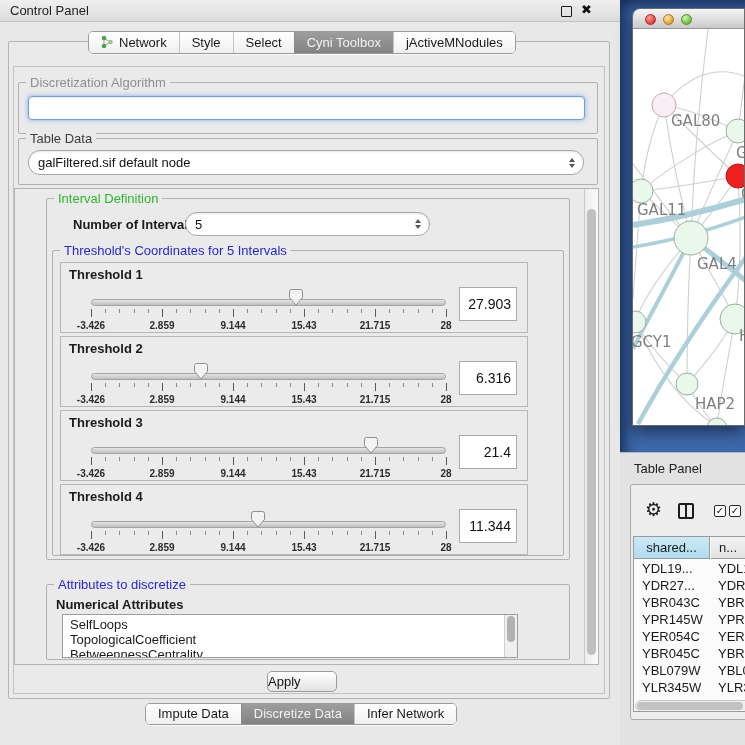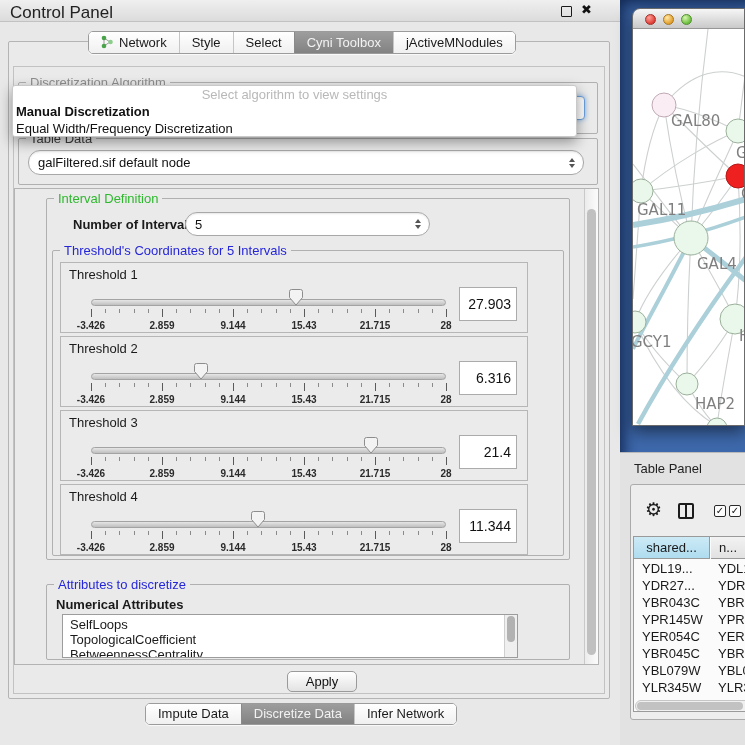--- a/index.html
+++ b/index.html
@@ -2,21 +2,21 @@
 <html><head>
 <meta charset="utf-8">
 <style>
   * { margin:0; padding:0; box-sizing:border-box; }
   body { font-family:"Liberation Sans","DejaVu Sans",sans-serif; }
   .screen { position:relative; width:745px; height:745px; background:#e8e8e8; overflow:hidden; font-size:13px; color:#1a1a1a; }
   .abs { position:absolute; }
 
   
   .cp-titlebar { left:0; top:0; width:620px; height:22px; background:linear-gradient(#efefef,#dcdcdc); border-bottom:1px solid #c2c2c2; }
-  .cp-title { position:absolute; left:10px; top:3px; font-size:17px; color:#222; }
+  .cp-title { position:absolute; left:10px; top:3px; font-size:13px; color:#222; }
   .float-btn { position:absolute; left:561px; top:6px; width:11px; height:11px; border:1.5px solid #1a1a1a; border-radius:1px; background:transparent; }
   .close-btn { position:absolute; left:581px; top:2px; font-size:13px; font-weight:bold; color:#111; }
 
   
   .seg-tabs { display:flex; height:23px; border:1px solid #9b9b9b; border-radius:5px; overflow:hidden; background:#fff; box-shadow:0 1px 1px rgba(255,255,255,.8); }
   .seg { display:flex; align-items:center; gap:5px; padding:0 12px; font-size:13px; line-height:21px; color:#1a1a1a; background:linear-gradient(#ffffff,#f0f0f0); border-left:1px solid #c6c6c6; white-space:nowrap; }
   .seg:first-child { border-left:none; }
   .seg.selected { background:linear-gradient(#9d9d9d,#828282); color:#f2f2f2; border-left-color:#8a8a8a; }
 
   
@@ -40,39 +40,39 @@
   .popup-opt { height:17px; line-height:17px; padding-left:3px; font-size:13px; color:#111; white-space:nowrap; }
   .popup-opt.first { font-weight:bold; }
 
   
   .scroll-area { left:14px; top:188px; width:585px; height:477px; border:1px solid #b3b3b3; background:#eaeaea; }
   .vsb { left:584px; top:189px; width:14px; height:475px; background:linear-gradient(90deg,#ececec,#fbfbfb); border-left:1px solid #c9c9c9; }
   .vsb .thumb { position:absolute; left:2px; top:20px; width:9px; height:446px; background:#c0c0c0; border-radius:5px; }
 
   
   .thr-panel { position:absolute; left:60px; width:468px; height:71px; border:1px solid #b6b6b6; background:#ebebeb; }
-  .thr-label { position:absolute; left:8px; top:4px; font-weight:normal; font-size:13px; }
+  .thr-label { position:absolute; left:8px; top:4px; font-weight:bold; font-size:13px; }
   .slider-zone { position:absolute; left:30px; top:24px; width:355px; height:46px; }
   .track { position:absolute; left:0; top:12px; width:355px; height:7px; border:1px solid #a3a3a3; border-radius:4px; background:linear-gradient(#e6e6e6,#bfbfbf); }
   .knob { position:absolute; top:1px; width:16px; height:18px; }
   .ticks { position:absolute; left:0; top:22px; width:355px; height:9px; }
   .tick { position:absolute; top:0; width:1px; height:4px; background:#8a8a8a; }
   .tick.major { height:8px; background:#5a5a5a; }
   .tick-labels { position:absolute; left:0; top:33px; width:355px; height:11px; }
   .tick-label { position:absolute; transform:translateX(-50%); font-size:10px; font-weight:bold; color:#2b2b2b; white-space:nowrap; }
   .thr-value { position:absolute; left:398px; top:24px; width:58px; height:34px; background:#fff; border:1px solid #ababab; font-size:14px; line-height:32px; text-align:right; padding-right:5px; color:#111; }
 
   
   .attr-list { left:62px; top:614px; width:456px; height:44px; background:#fff; border:1px solid #9c9c9c; overflow:hidden; }
   .attr-items { position:absolute; left:0; top:2px; width:440px; }
   .attr-item { height:15px; line-height:15px; padding-left:7px; font-size:13px; white-space:nowrap; }
   .list-vsb { position:absolute; right:0; top:0; width:13px; height:42px; background:#efefef; border-left:1px solid #cfcfcf; }
   .list-vsb .thumb { position:absolute; left:2px; top:1px; width:8px; height:26px; background:#b2b2b2; border-radius:4px; }
 
-  .apply-btn { left:267px; top:671px; width:70px; height:21px; border:1px solid #9a9a9a; border-radius:5px; background:linear-gradient(#ffffff,#e3e3e3); text-align:center; line-height:19px; font-size:13px; color:#111;margin-left:20px; }
+  .apply-btn { left:267px; top:671px; width:70px; height:21px; border:1px solid #9a9a9a; border-radius:5px; background:linear-gradient(#ffffff,#e3e3e3); text-align:left; line-height:19px; font-size:13px; color:#111; }
 
   
   .desktop { left:620px; top:0; width:125px; height:452px; background:#3d68ab; box-shadow:inset 10px 10px 14px -6px rgba(8,24,60,.78); }
   .net-window { left:632px; top:8px; width:113px; height:418px; border-radius:8px 0 0 0; box-shadow:0 6px 16px rgba(0,0,0,.5); border:1px solid #6b6b6b; overflow:hidden;padding-left:11px; }
   .mac-titlebar { position:absolute; left:0; top:0; width:100%; height:20px; background:linear-gradient(#f6f6f6,#c9c9c9); border-bottom:1px solid #979797; }
   .light { position:absolute; top:4.5px; width:11px; height:11px; border-radius:50%; }
   .light.red { left:12px; background:radial-gradient(circle at 35% 30%, #ff9f97, #df3e36 70%); border:1px solid #a32e28; }
   .light.yellow { left:30px; background:radial-gradient(circle at 35% 30%, #ffe9a8, #e49f2c 70%); border:1px solid #a8761c; }
   .light.green { left:48px; background:radial-gradient(circle at 35% 30%, #d7f5b0, #6cbf3e 70%); border:1px solid #4f8f2c; }
   .net-canvas { position:absolute; left:0; top:20px; width:113px; height:398px; background:#fff; }
@@ -133,25 +133,20 @@
     <div class="seg">
         <span>jActiveMNodules</span>
       </div>
   </div>
 
   <div class="abs group" style="left:18px; top:82px; width:580px; height:52px;">
     <span class="group-title t-gray">Discretization Algorithm</span>
   </div>
   <div class="abs algo-combo" style="left:28px; top:96px; width:557px; height:24px;"></div>
 
-  <div class="abs popup">
-    <div class="popup-header">Select algorithm to view settings</div>
-    <div class="popup-opt first">Manual Discretization</div>
-    <div class="popup-opt">Equal Width/Frequency Discretization</div>
-  </div>
 
   <div class="abs group" style="left:18px; top:138px; width:580px; height:47px;">
     <span class="group-title t-dark">Table Data</span>
   </div>
   <div class="abs combo" style="left:28px; top:150px; width:556px; height:25px;">
     <span class="val">galFiltered.sif default node</span>
     <span class="stepper">
         <i class="tri-up"></i>
         <i class="tri-dn"></i>
       </span>

